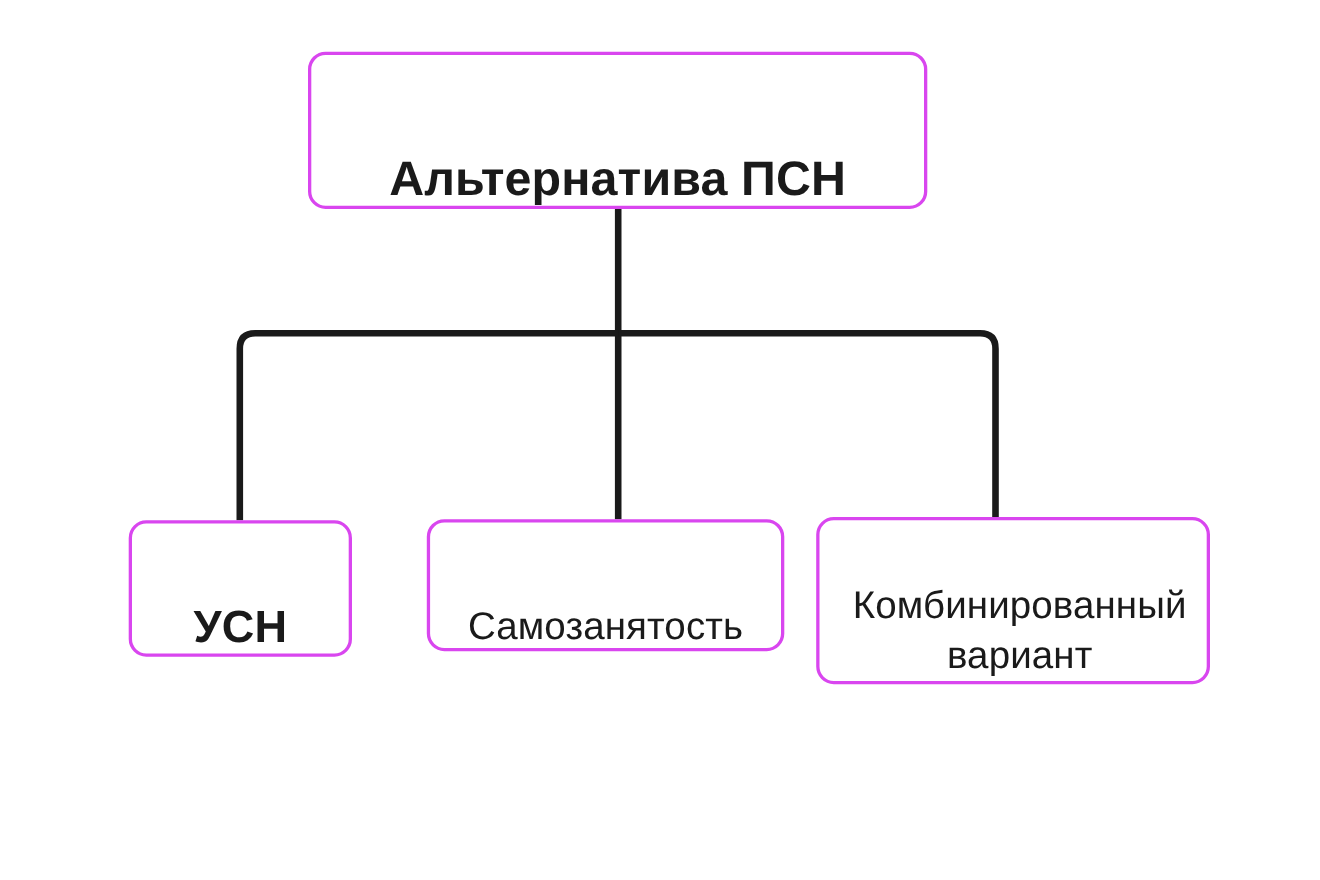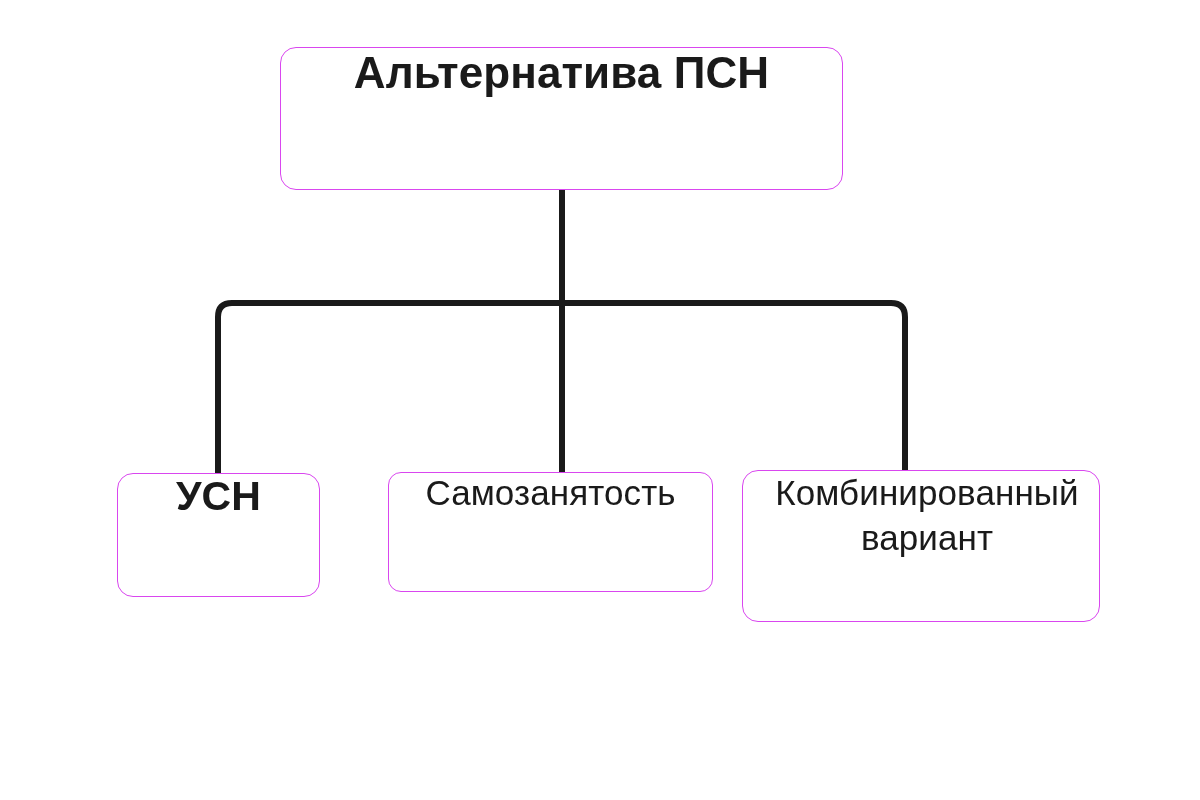--- a/index.html
+++ b/index.html
@@ -26,24 +26,24 @@
     left: 0;
     top: 0;
     width: 1200px;
     height: 800px;
     pointer-events: none;
   }
   .node {
     position: absolute;
     box-sizing: border-box;
     background: #ffffff;
-    border: 1px solid #d946ef;
+    border: 3px solid #d946ef;
     border-radius: 16px;
     display: flex;
-    align-items: flex-start;
+    align-items: flex-end;
     justify-content: center;
     text-align: center;
     z-index: 2;
   }
   .node-label {
     display: block;
     line-height: 1.12;
     letter-spacing: 0.1px;
     white-space: pre-line;
     padding: 0 10px;
@@ -69,21 +69,20 @@
   #node-usn .node-label {
     font-size: 41px;
     font-weight: bold;
   }
   
   #node-self {
     left: 388px;
     top: 472px;
     width: 325px;
     height: 120px;
-    border-radius: 13px;
   }
   #node-self .node-label {
     font-size: 35px;
     font-weight: normal;
   }
   
   #node-combo {
     left: 742px;
     top: 470px;
     width: 358px;

